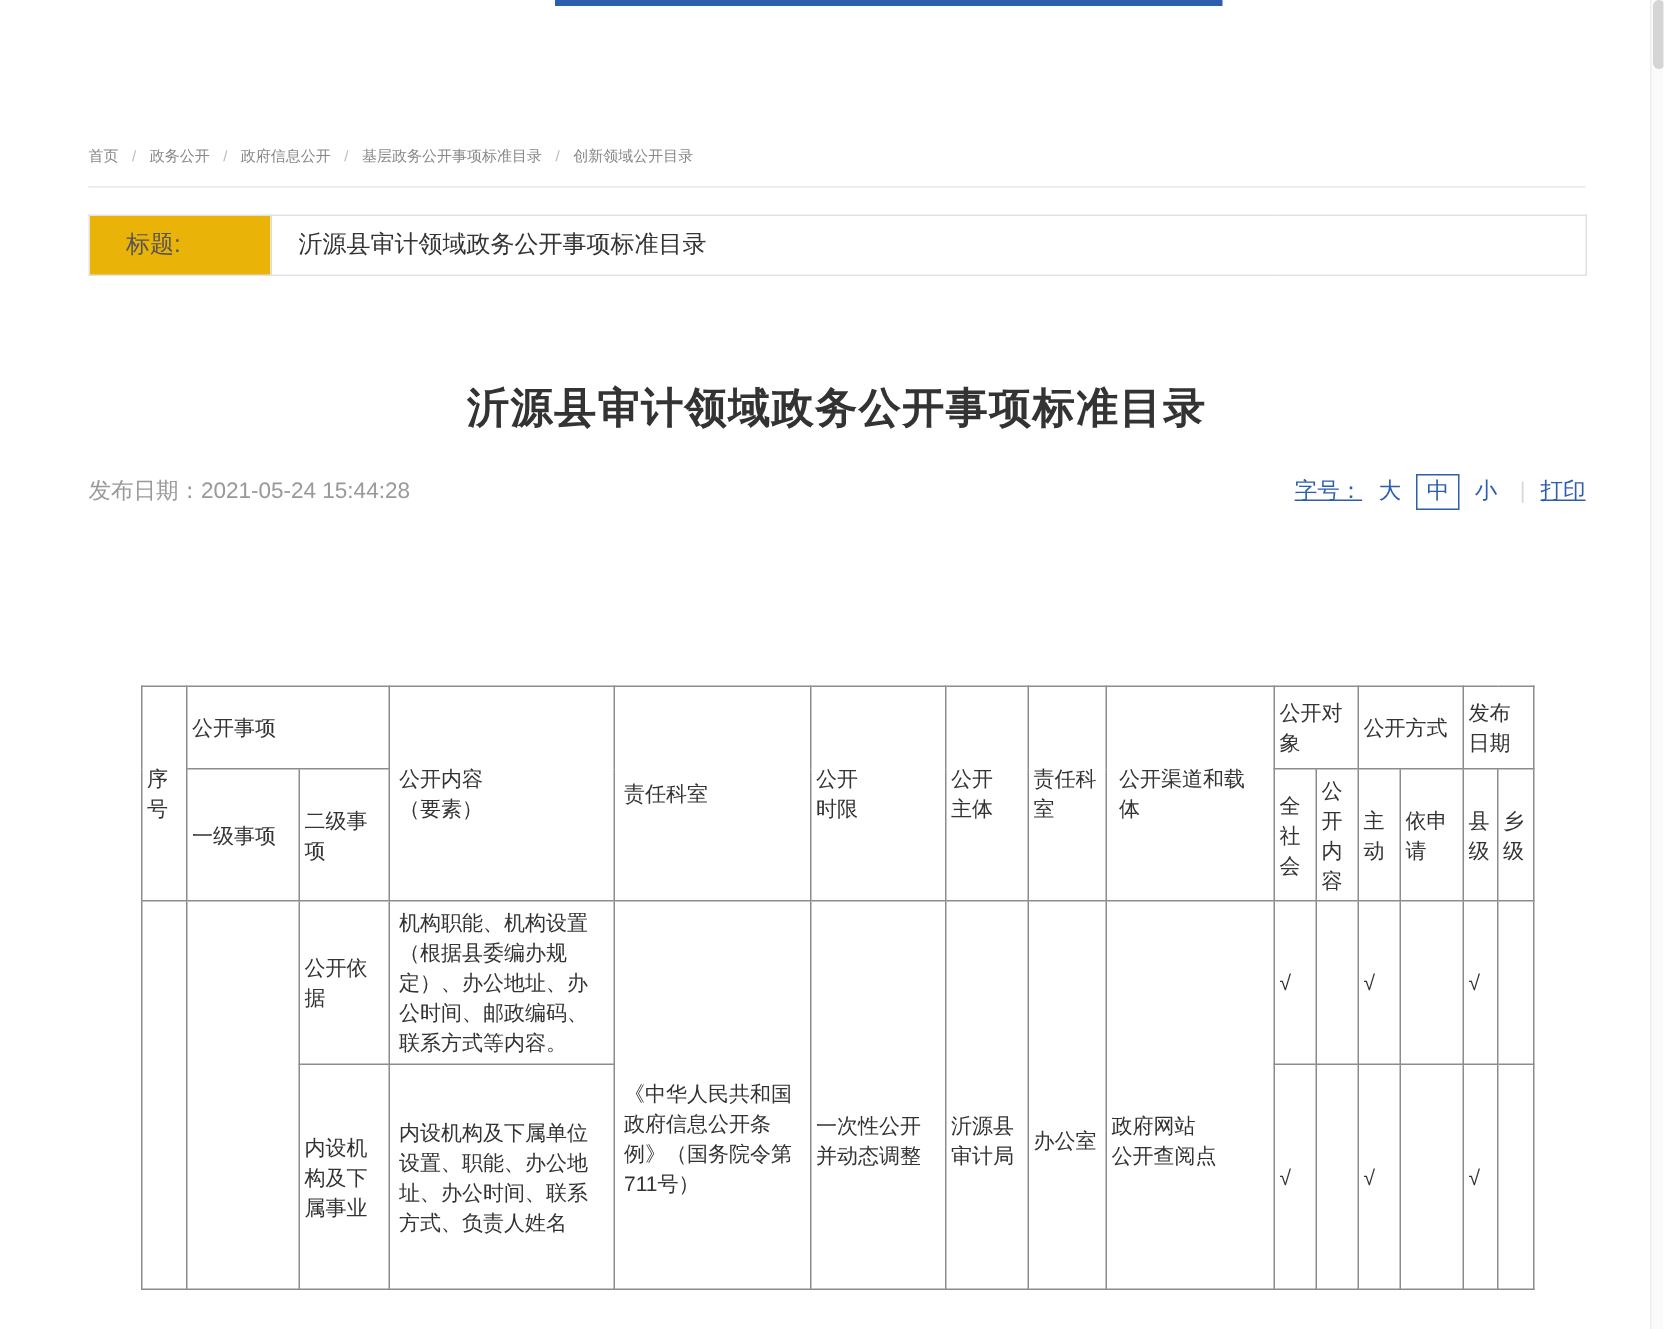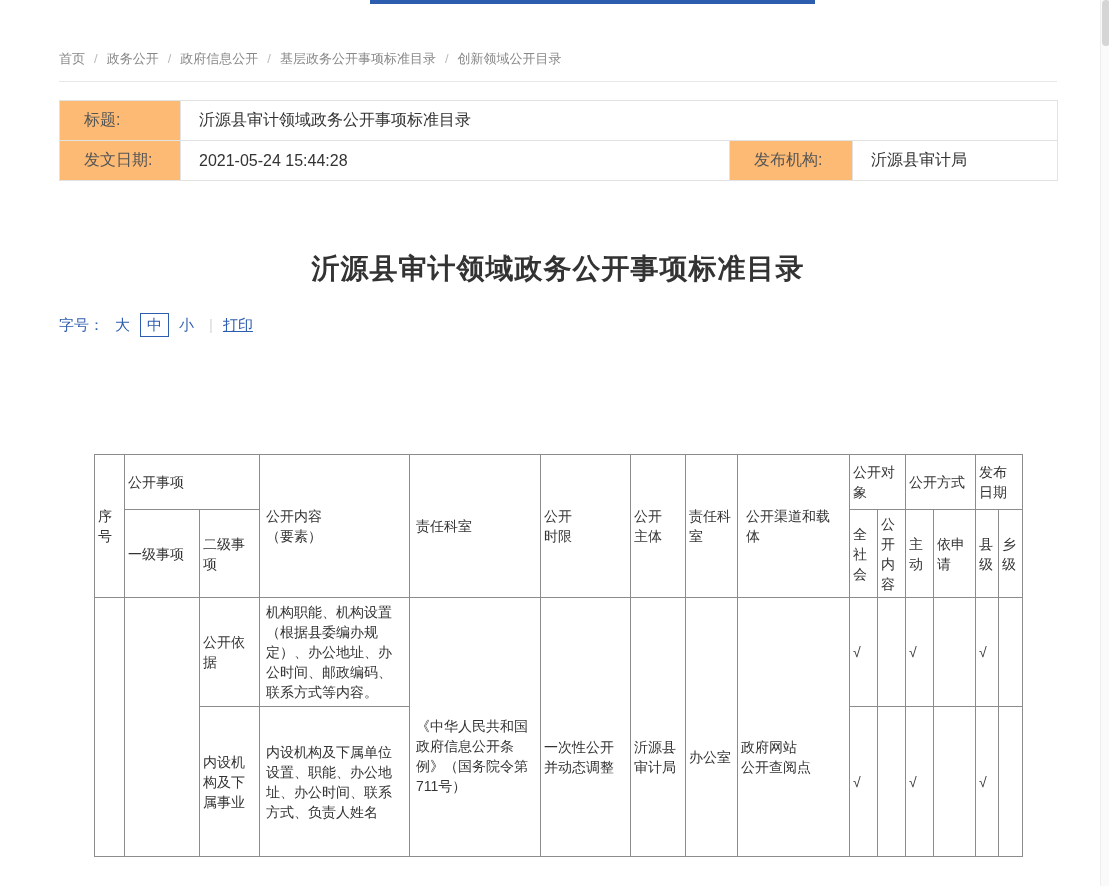--- a/index.html
+++ b/index.html
@@ -14,39 +14,39 @@
   .top-blue { position:absolute; left:370px; top:0; width:445px; height:4px; background:#2d5dae; }
 
   
   .scrollbar { position:absolute; right:0; top:0; width:9px; height:886px; background:#fafafa; border-left:1px solid #eeeeee; }
   .scrollbar .thumb { position:absolute; top:0; left:1px; width:8px; height:46px; background:#d5d5d5; border-radius:4px; }
 
   .content { margin-left:59px; width:998px; }
 
   
   .breadcrumb {
-    padding-top:50px; padding-bottom:13px; border-bottom:1px solid #e8e8e8;
-    font-size:13px; color:#888;
+    padding-top:97px; padding-bottom:13px; border-bottom:1px solid #e8e8e8;
+    font-size:10px; color:#888;
   }
   .breadcrumb .crumb { color:#888; cursor:pointer; }
   .breadcrumb .sep { color:#bbbbbb; margin:0 9px; }
 
   
   .meta-table { width:998px; border-collapse:collapse; table-layout:fixed; margin-top:18px; font-size:16px; }
   .meta-table td { border:1px solid #e2e2e2; height:40px; padding-left:18px; color:#333; vertical-align:middle; }
-  .meta-table td.lbl { background:#fdba74; color:#555; padding-left:24px; }
+  .meta-table td.lbl { background:#eab308; color:#555; padding-left:24px; }
 
   
   .art-title { margin-top:70px; text-align:center; font-size:28px; line-height:36px; font-weight:bold; color:#333; letter-spacing:1px; }
 
   
   .pub-row { margin-top:25px; display:flex; justify-content:space-between; align-items:center; font-size:15px; line-height:26px; }
   .pub-left { color:#999; }
   .pub-right { display:flex; align-items:center; color:#2d5dae; }
-  .pub-right .fs-label { margin-right:6px; }
+  .pub-right .fs-label { margin-right:6px;text-decoration:underline; }
   .fs-btn { color:#2d5dae; cursor:pointer; margin:0 5px; }
   .fs-btn.active { border:1px solid #2d5dae; padding:0 6px; line-height:22px; }
   .pub-right .bar { color:#d8d8d8; margin:0 10px; }
   .print-btn { color:#2d5dae; cursor:pointer;text-decoration:underline; }
 
   
   .cat-table {
     table-layout:fixed; border-collapse:collapse;
     width:928px; margin-left:35px; margin-top:116px;
     font-size:14px; color:#333; line-height:20px;
@@ -86,32 +86,29 @@
           <col style="width:121px">
           <col style="width:549px">
           <col style="width:123px">
           <col style="width:205px">
         </colgroup>
       <tbody>
           <tr>
         <td class="lbl">标题:</td>
         <td colspan="3">沂源县审计领域政务公开事项标准目录</td>
       </tr>
-      <tr>
-        <td class="lbl">发文日期:</td>
-        <td>2021-05-24 15:44:28</td>
-        <td class="lbl">发布机构:</td>
-        <td>沂源县审计局</td>
-      </tr>
     </tbody>
       </table>
 
     <div class="art-title">沂源县审计领域政务公开事项标准目录</div>
 
     <div class="pub-row">
+      <div class="pub-left">
+        <span>发布日期：</span><span>2021-05-24 15:44:28</span>
+      </div>
       <div class="pub-right">
         <span class="fs-label">字号：</span>
         <span class="fs-btn">大</span>
         <span class="fs-btn active">中</span>
         <span class="fs-btn">小</span>
         <span class="bar">|</span>
         <span class="print-btn">打印</span>
       </div>
     </div>
 

